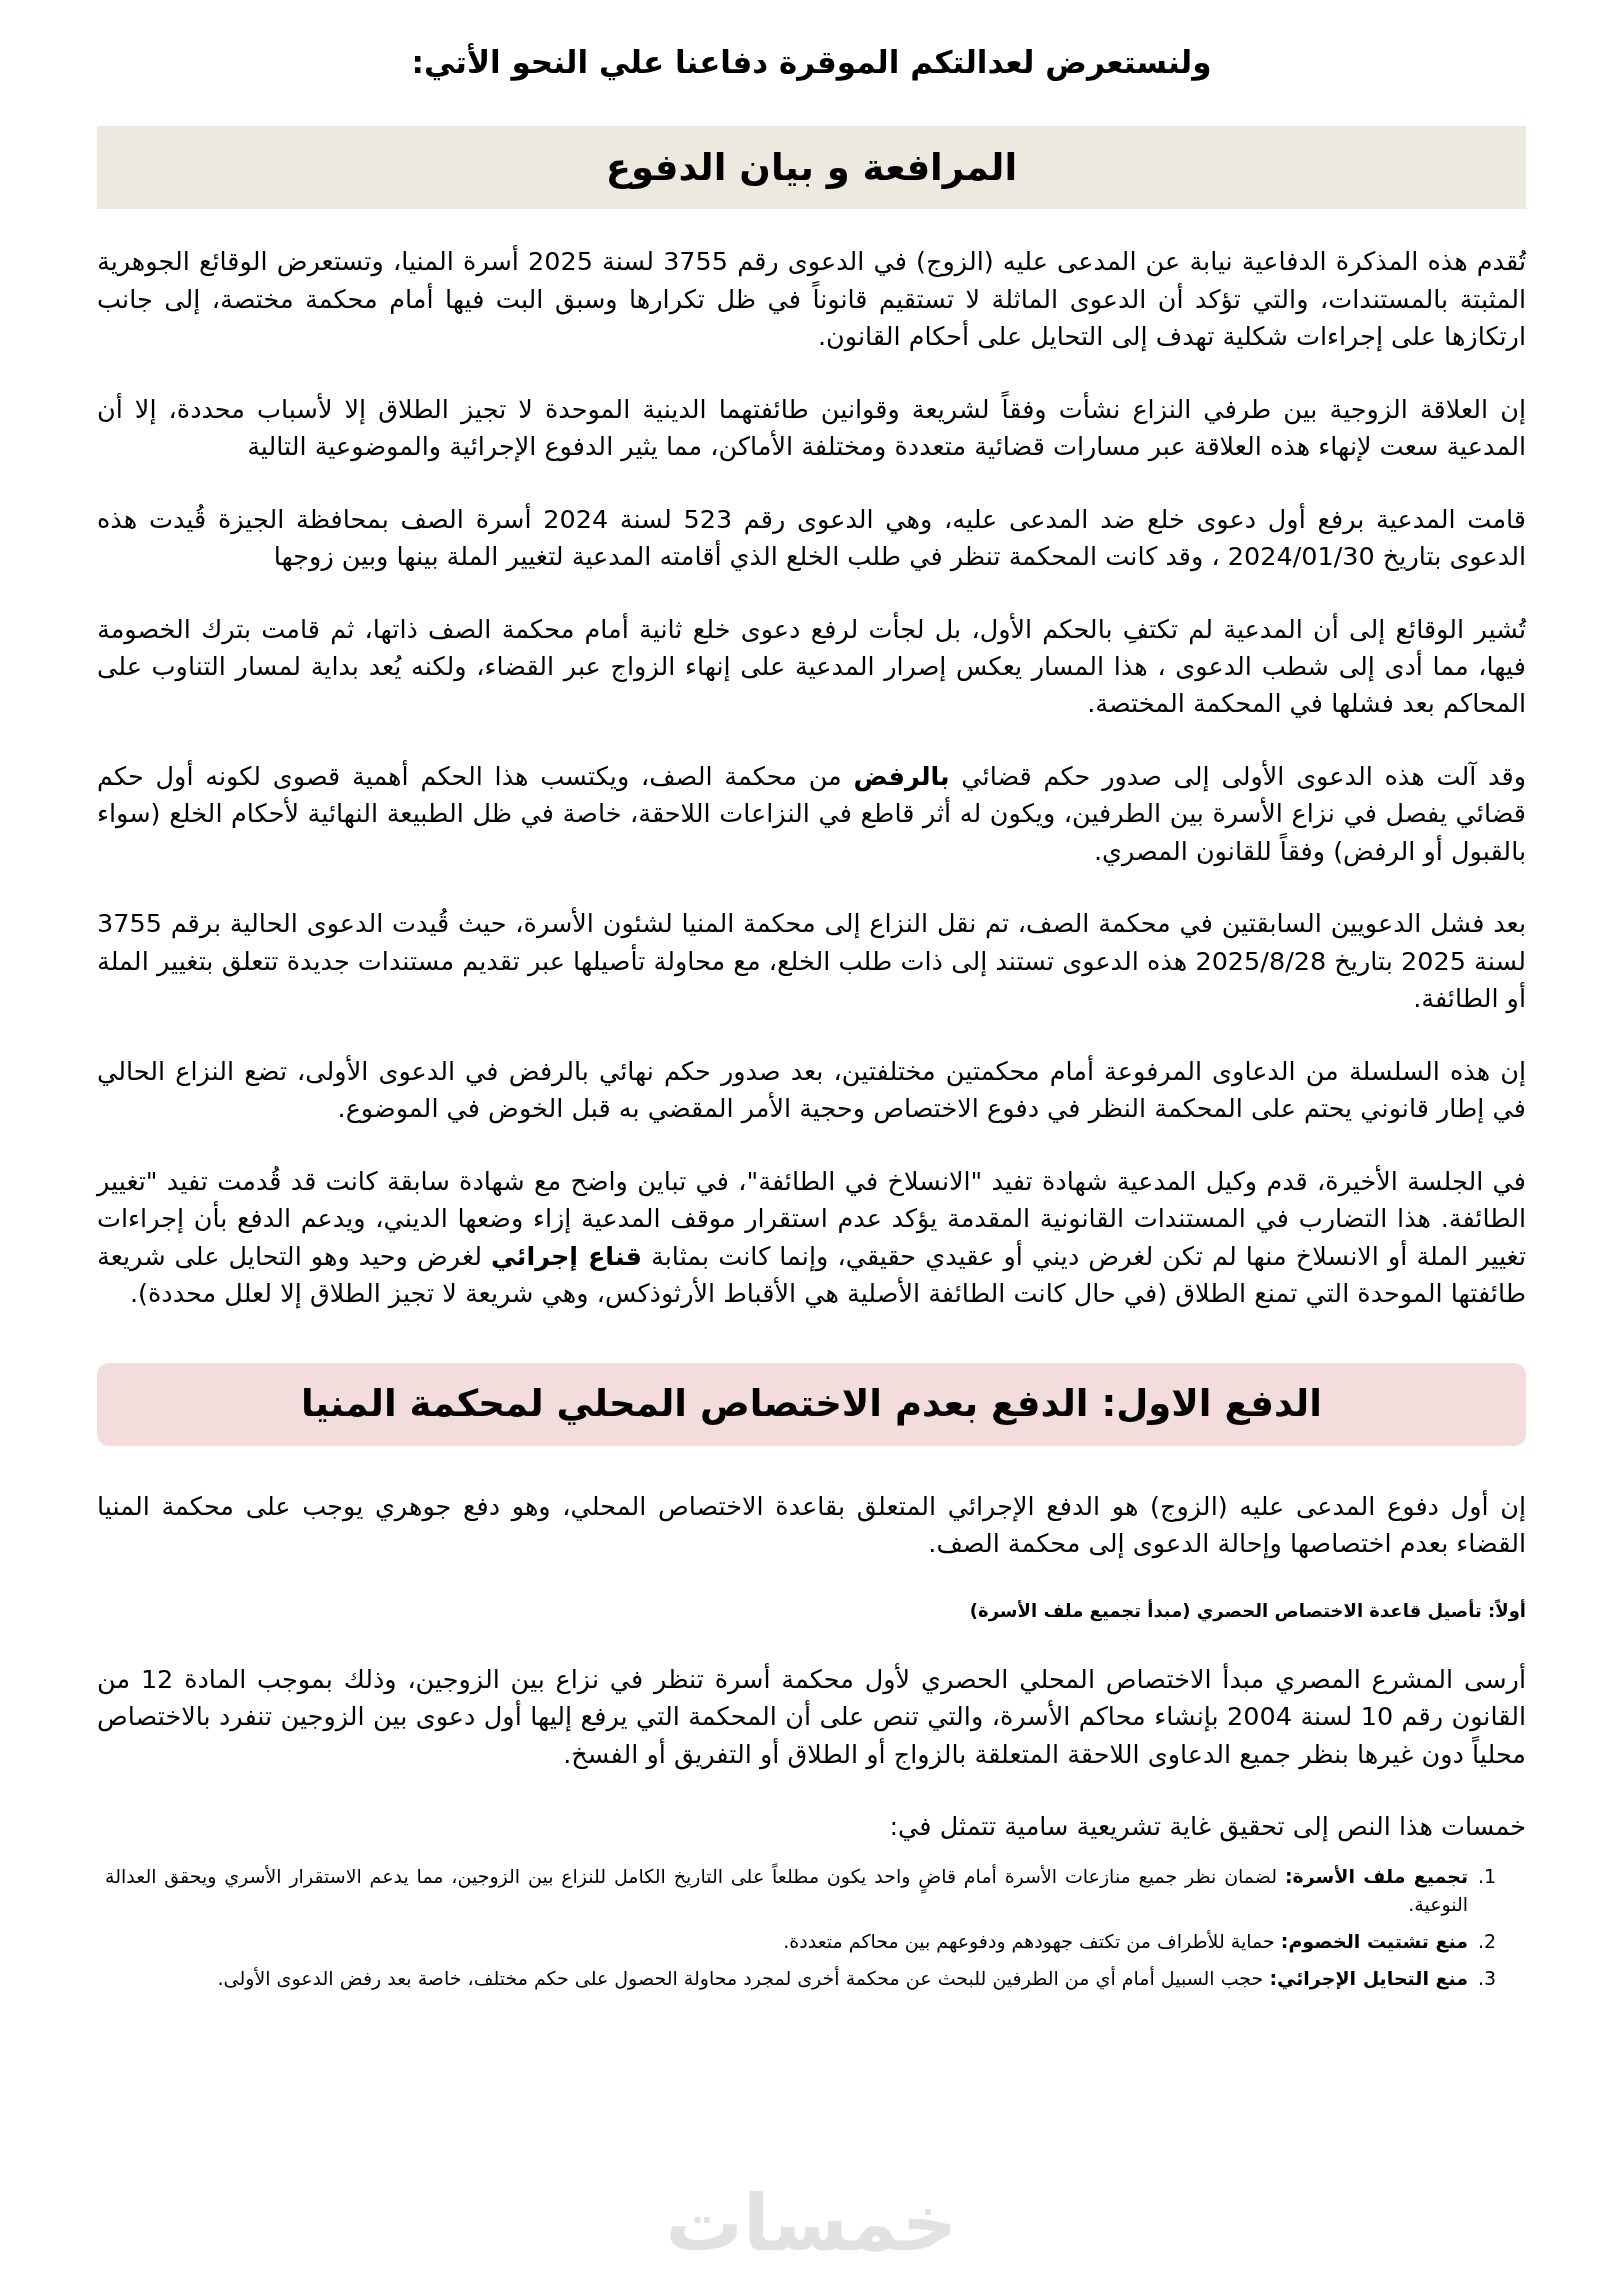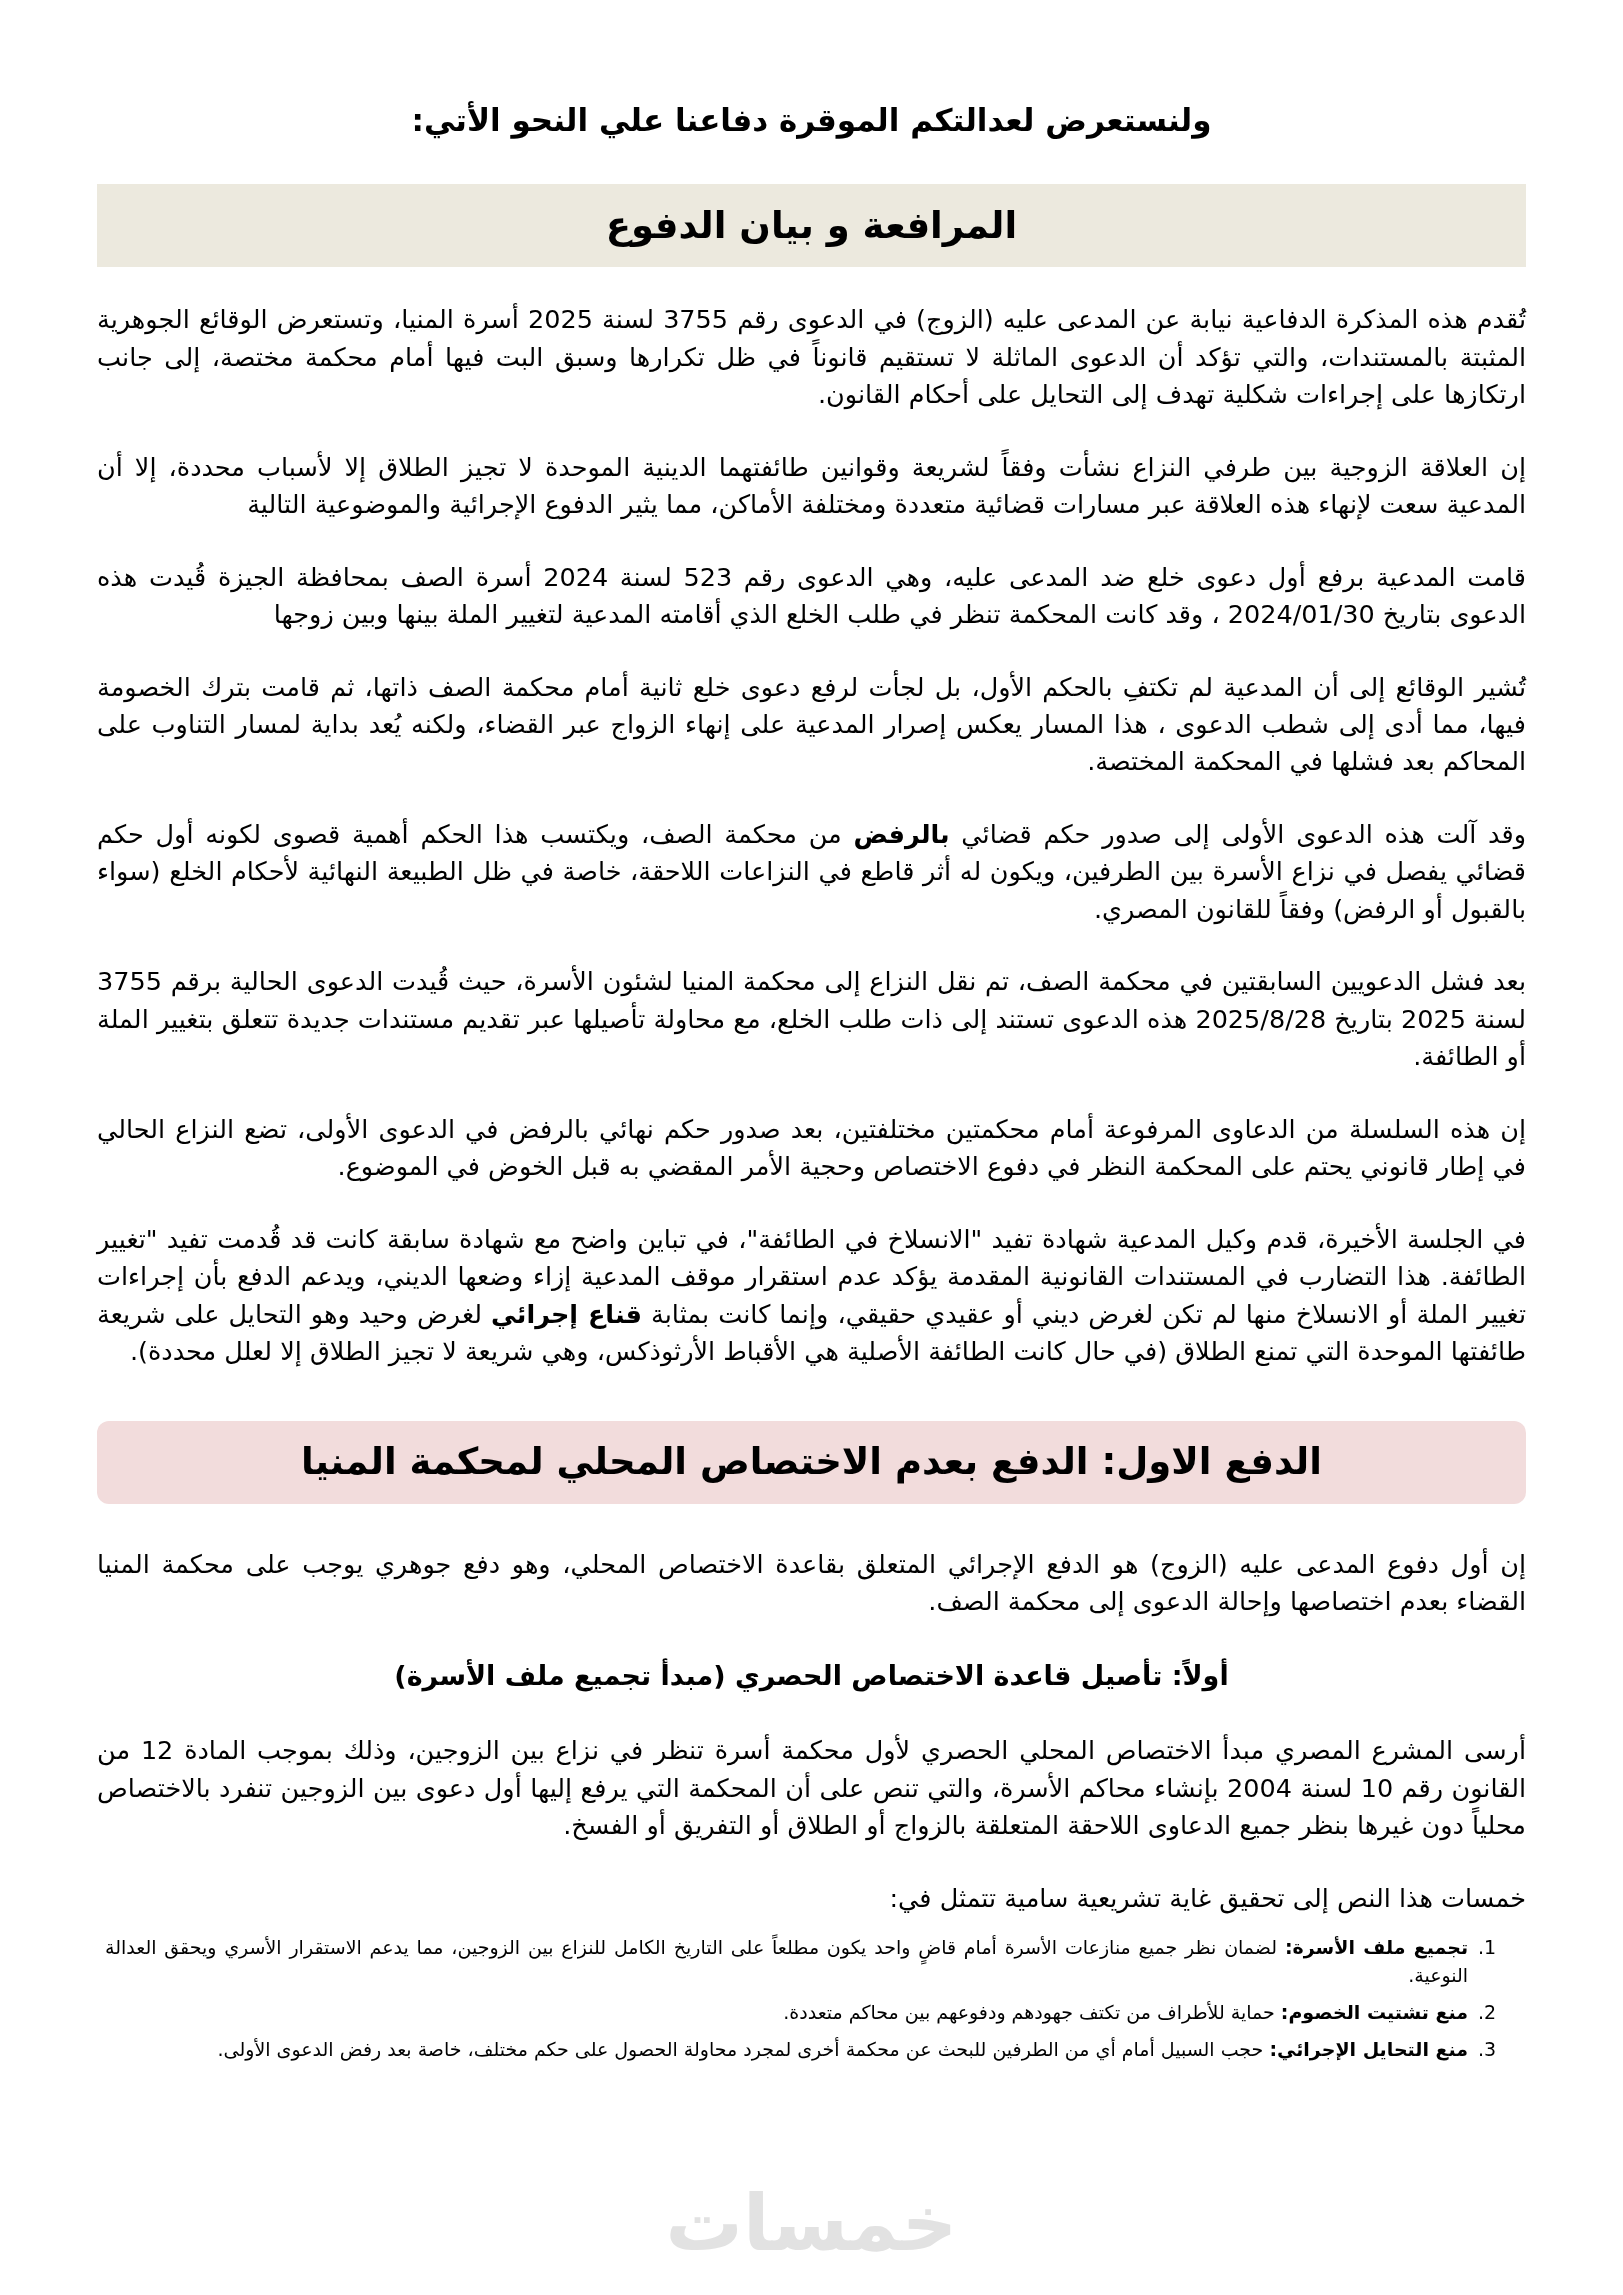--- a/index.html
+++ b/index.html
@@ -6,21 +6,21 @@
   body {
     width: 1623px;
     height: 2295px;
     background: #ffffff;
     color: #000000;
     font-family: "DejaVu Sans", sans-serif;
     position: relative;
     overflow: hidden;
   }
   .page {
-    padding: 98px 97px 0 97px;
+    padding: 40px 97px 0 97px;
   }
   .doc-title {
     text-align: center;
     font-size: 31px;
     font-weight: bold;
     line-height: 1.45;
     margin: 0 0 41px 0;
   }
   .section-header {
     font-size: 37px;
@@ -33,23 +33,23 @@
   .hdr-beige { background: #ECE9DE; }
   .hdr-pink  { background: #F2DCDC; margin-top: 50px; margin-bottom: 42px; border-radius: 12px; }
   p.body {
     font-size: 25.5px;
     line-height: 1.47;
     text-align: justify;
     margin: 0 0 35px 0;
   }
   p.intro-after-header { }
   h3.subheading {
-    font-size: 27px;
+    font-size: 18px;
     font-weight: bold;
-    text-align: center;
+    text-align: right;
     line-height: 1.45;
     margin: 1.3px 0 37px 0;
   }
   p.list-intro { margin-bottom: 17px; }
   ol.aims {
     margin: 8px;
     padding: 0 46px 0 0;
     font-size: 19px;
     line-height: 1.47;
   }

